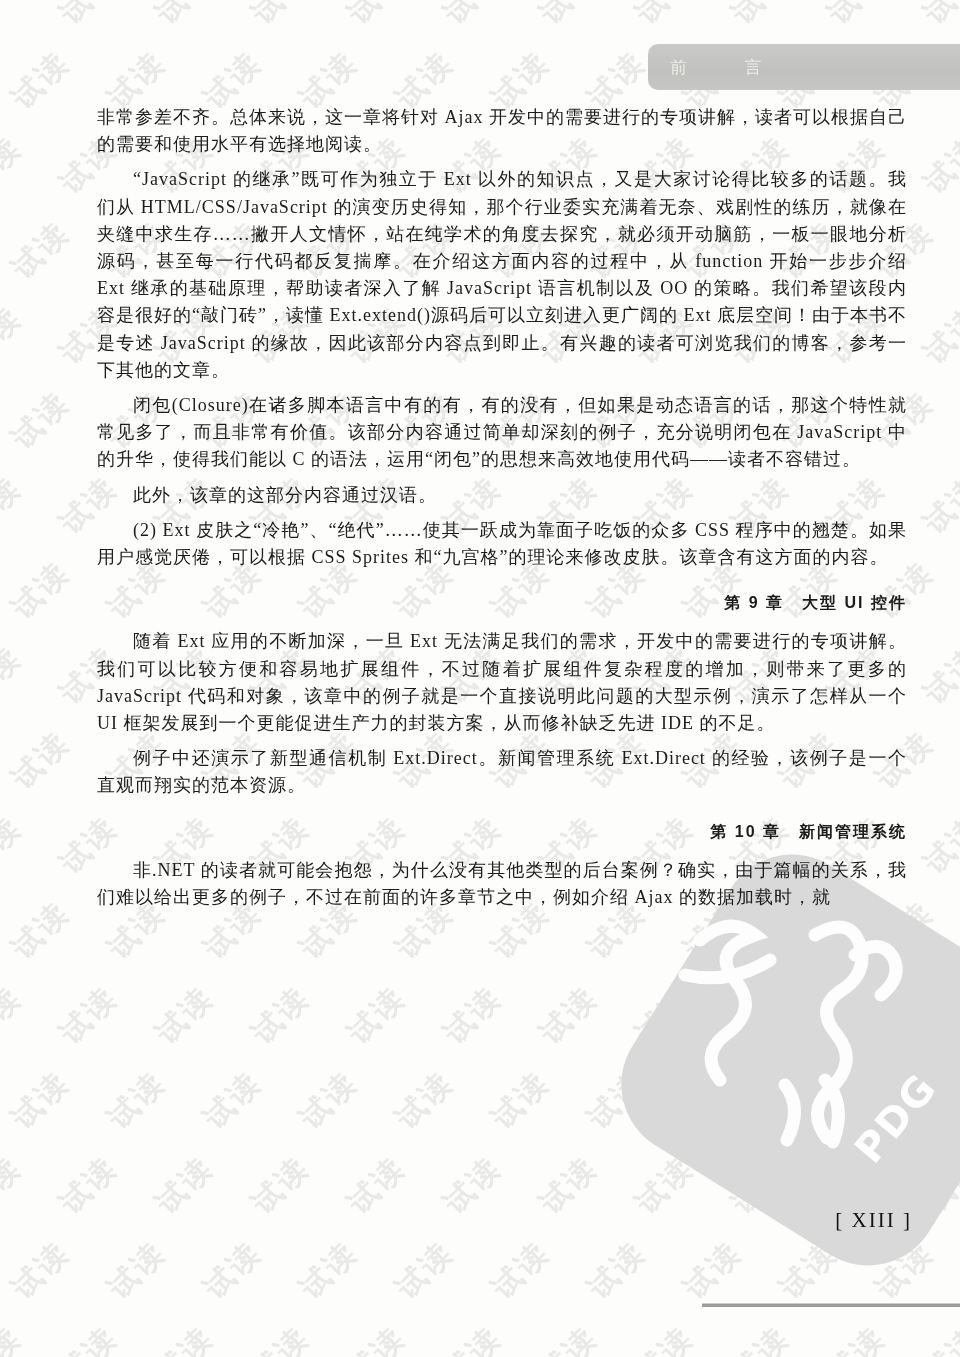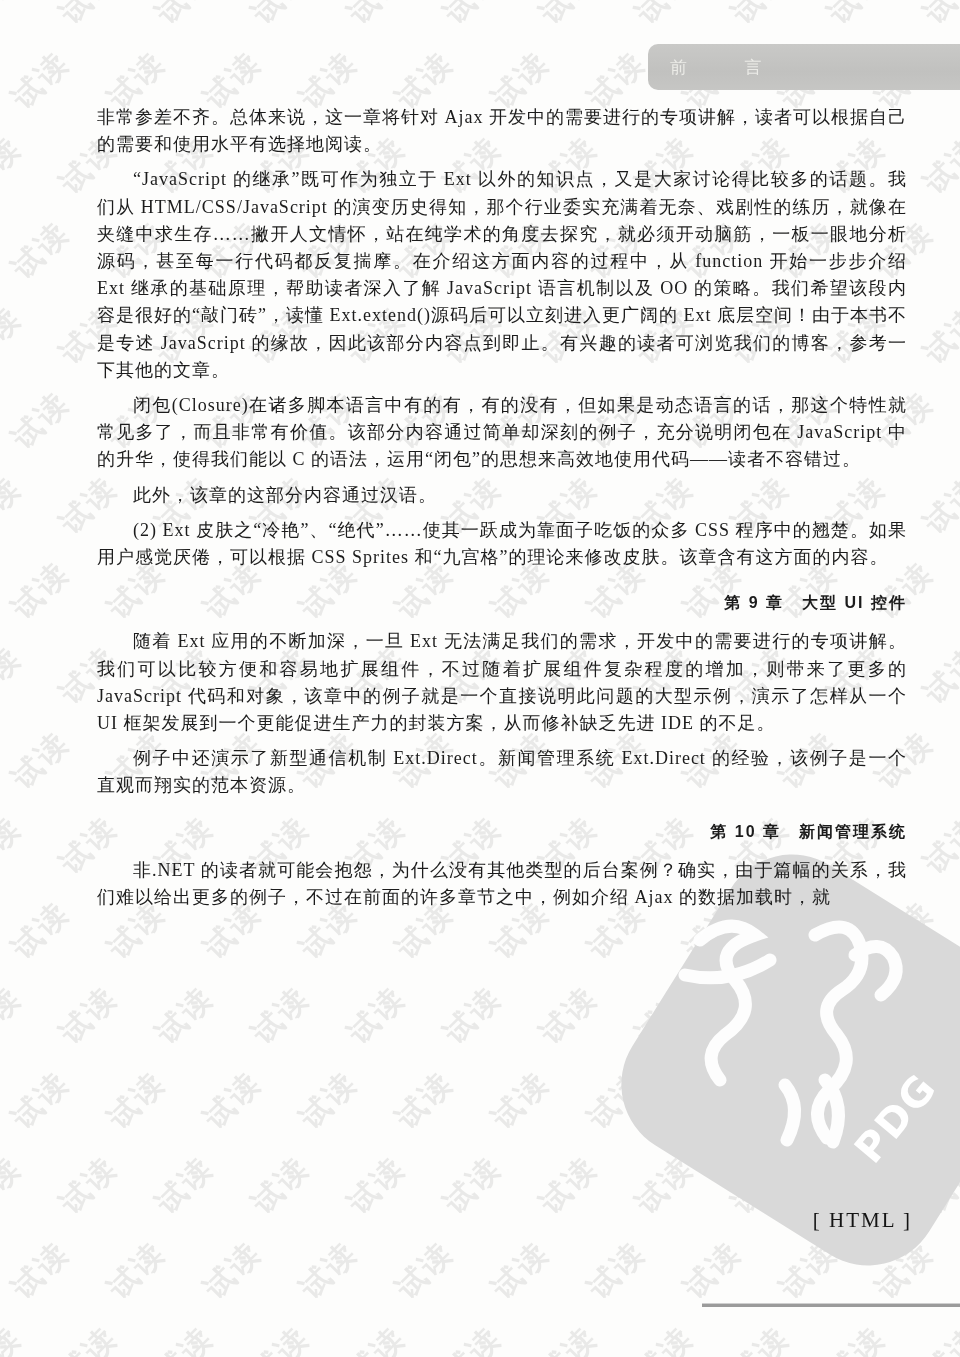--- a/index.html
+++ b/index.html
@@ -321,15 +321,15 @@
   <p class="para">闭包(Closure)在诸多脚本语言中有的有，有的没有，但如果是动态语言的话，那这个特性就常见多了，而且非常有价值。该部分内容通过简单却深刻的例子，充分说明闭包在 JavaScript 中的升华，使得我们能以 C 的语法，运用“闭包”的思想来高效地使用代码——读者不容错过。</p>
   <p class="para">此外，该章的这部分内容通过汉语。</p>
   <p class="para">(2) Ext 皮肤之“冷艳”、“绝代”……使其一跃成为靠面子吃饭的众多 CSS 程序中的翘楚。如果用户感觉厌倦，可以根据 CSS Sprites 和“九宫格”的理论来修改皮肤。该章含有这方面的内容。</p>
   <h3 class="chapter">第 9 章　大型 UI 控件</h3>
   <p class="para">随着 Ext 应用的不断加深，一旦 Ext 无法满足我们的需求，开发中的需要进行的专项讲解。我们可以比较方便和容易地扩展组件，不过随着扩展组件复杂程度的增加，则带来了更多的 JavaScript 代码和对象，该章中的例子就是一个直接说明此问题的大型示例，演示了怎样从一个 UI 框架发展到一个更能促进生产力的封装方案，从而修补缺乏先进 IDE 的不足。</p>
   <p class="para">例子中还演示了新型通信机制 Ext.Direct。新闻管理系统 Ext.Direct 的经验，该例子是一个直观而翔实的范本资源。</p>
   <h3 class="chapter">第 10 章　新闻管理系统</h3>
   <p class="para">非.NET 的读者就可能会抱怨，为什么没有其他类型的后台案例？确实，由于篇幅的关系，我们难以给出更多的例子，不过在前面的许多章节之中，例如介绍 Ajax 的数据加载时，就</p>
 </main>
 
-<div class="page-number">[ HTML ]</div>
+<div class="page-number">[ XIII ]</div>
 
 <div class="bottom-rule"></div>
 
 </body></html>

